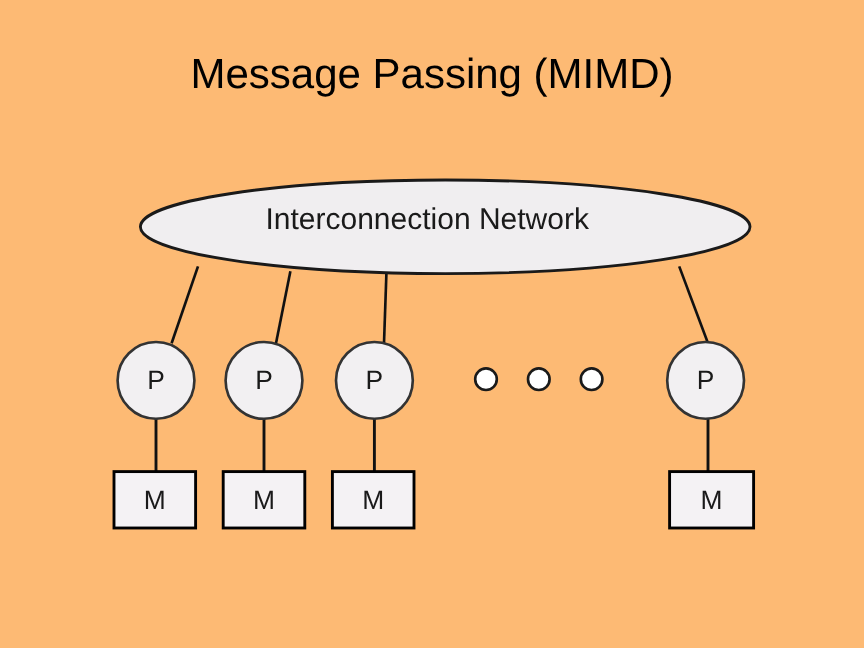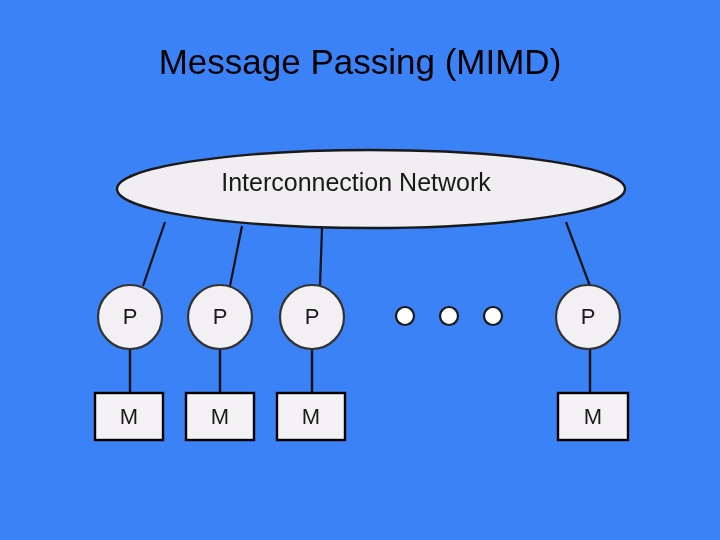--- a/index.html
+++ b/index.html
@@ -10,21 +10,21 @@
   body {
     width: 720px;
     height: 540px;
     overflow: hidden;
     font-family: "Liberation Sans", sans-serif;
   }
   #slide {
     position: relative;
     width: 720px;
     height: 540px;
-    background: #3b82f6;
+    background: #fdba74;
   }
   #slide-title {
     position: absolute;
     left: 0;
     top: 40px;
     width: 720px;
     text-align: center;
     font-size: 35px;
     line-height: 44px;
     color: #000000;

